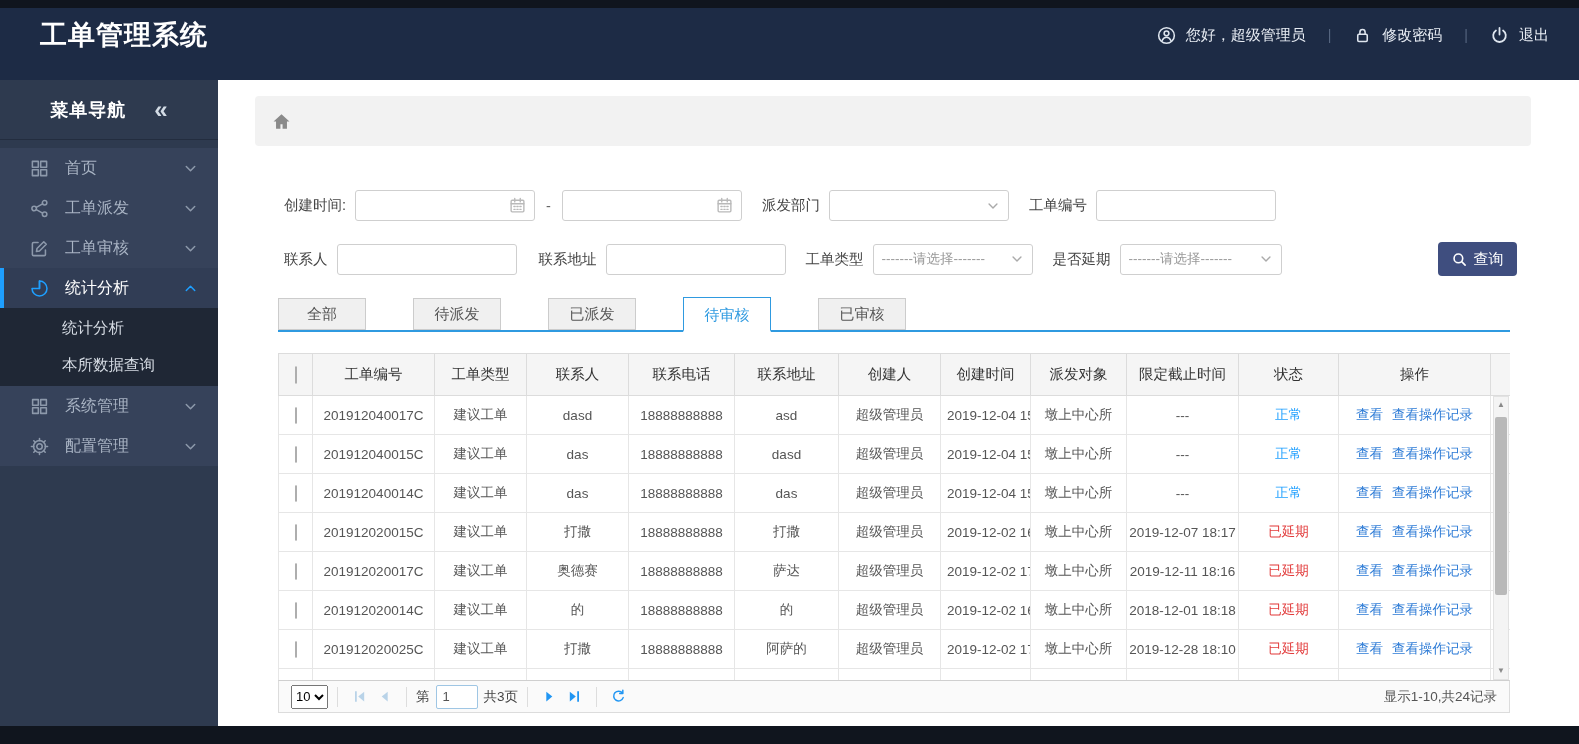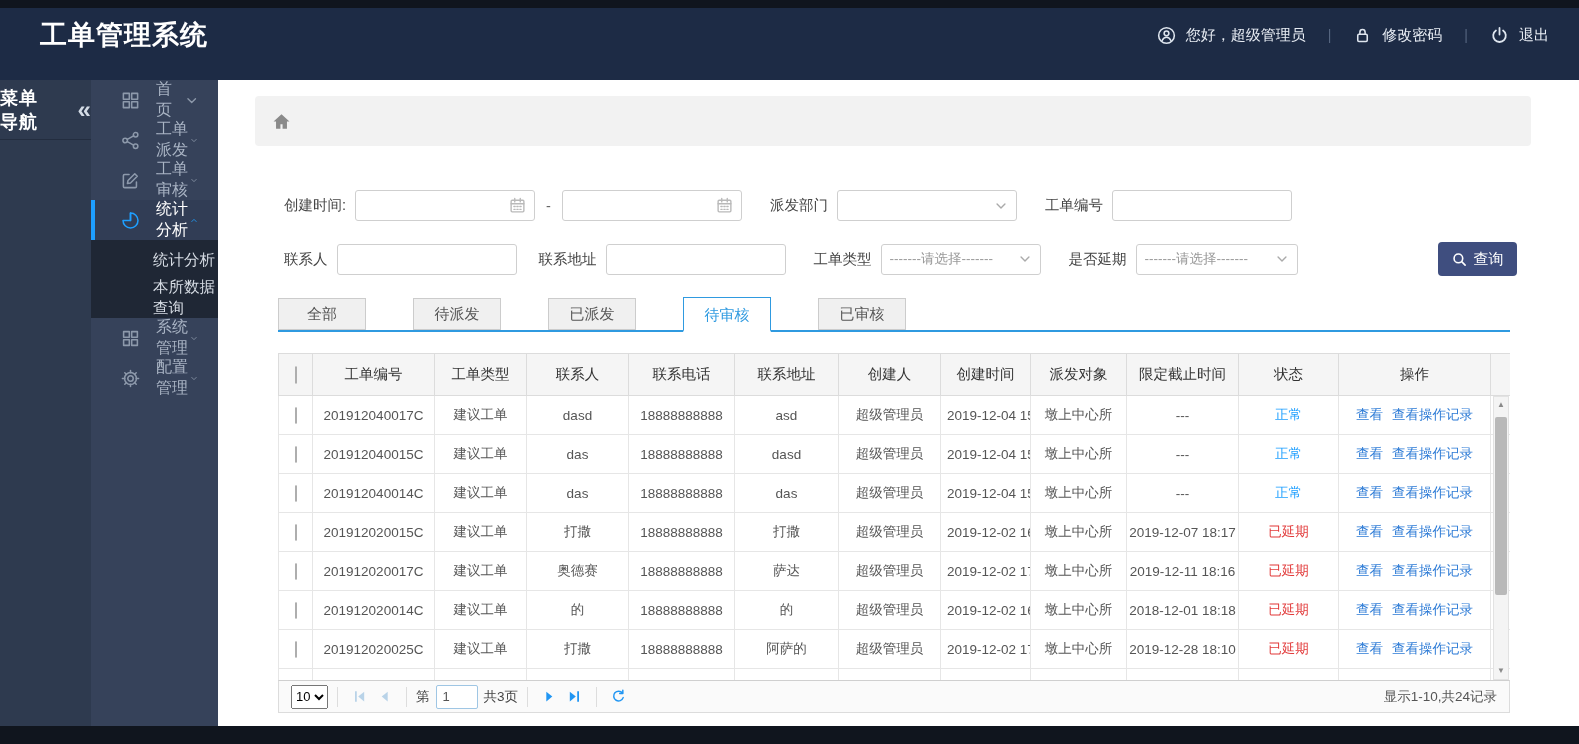--- a/index.html
+++ b/index.html
@@ -17,21 +17,21 @@
   .topbar { height:72px; background:#1d2b45; display:flex; align-items:center;
             justify-content:space-between; padding:0 30px 18px 40px; flex:0 0 auto; }
   .app-title { color:#ffffff; font-size:27px; font-weight:bold; letter-spacing:1px; }
   .topbar-right { display:flex; align-items:center; color:#e8edf4; font-size:15px; }
   .tb-item { display:flex; align-items:center; gap:10px; cursor:pointer; }
   .tb-icon { width:19px; height:19px; color:#dfe6ef; }
   .tb-divider { color:#55657f; margin:0 22px; font-size:14px; }
 
   
   .body { flex:1; display:flex; min-height:0; }
-  .sidebar { width:218px; background:#2e3a4f; flex:0 0 auto; display:flex; flex-direction:row; }
+  .sidebar { width:218px; background:#2e3a4f; flex:0 0 auto; display:flex; flex-direction:column; }
   .content { flex:1; background:#ffffff; min-width:0; position:relative; }
 
   
   .sidebar-header { height:60px; display:flex; align-items:center; justify-content:center;
                     gap:28px; color:#fff; border-bottom:1px solid #232d3f; margin-bottom:8px; }
   .sidebar-title { font-size:18px; font-weight:bold; letter-spacing:1px; }
   .collapse { color:#d3dbe5; font-size:24px; font-weight:bold; cursor:pointer; line-height:1; }
   .menu { background:#36425a; }
   .menu-item { height:40px; display:flex; align-items:center; padding:0 20px 0 26px;
                color:#a9b4c4; font-size:16px; cursor:pointer; border-left:4px solid transparent; }
@@ -53,21 +53,21 @@
   .filters { margin:44px 0 0 66px; font-size:14.5px; color:#444; }
   .filter-row { display:flex; align-items:center; margin-bottom:21px; }
   .f-label { margin-right:9px; white-space:nowrap; }
   .f-box { height:31px; border:1px solid #cfcfcf; border-radius:3px; background:#fff;
            display:flex; align-items:center; padding:0 8px; }
   .f-input { width:180px; justify-content:flex-end; cursor:text; }
   .f-input .cal { width:17px; height:17px; color:#b9b9b9; }
   .f-select { justify-content:space-between; color:#999; font-size:13.5px; cursor:pointer; }
   .f-select .chev { width:14px; height:14px; color:#aaa; }
   .sep-dash { margin:0 11px; color:#666; }
-  .ml24 { margin-left:28px;text-align:center; } .ml22 { margin-left:22px; }
+  .ml24 { margin-left:20px;text-align:center; } .ml22 { margin-left:22px; }
   .search-btn { margin-left:auto; margin-right:62px; width:79px; height:34px; background:#3f4e7f;
                 border:none; border-radius:4px; color:#fff; font-size:15px; display:flex;
                 align-items:center; justify-content:center; gap:7px; cursor:pointer;
                 font-family:inherit; }
   .search-btn .sic { width:15px; height:15px; }
 
   
   .tabs { display:flex; align-items:flex-end; margin-left:60px; width:1232px; height:35px;
           border-bottom:2px solid #2f9ae0;gap:48px; }
   .tab { width:88px; height:32px; line-height:30px; text-align:center; background:#f0f0f0;

